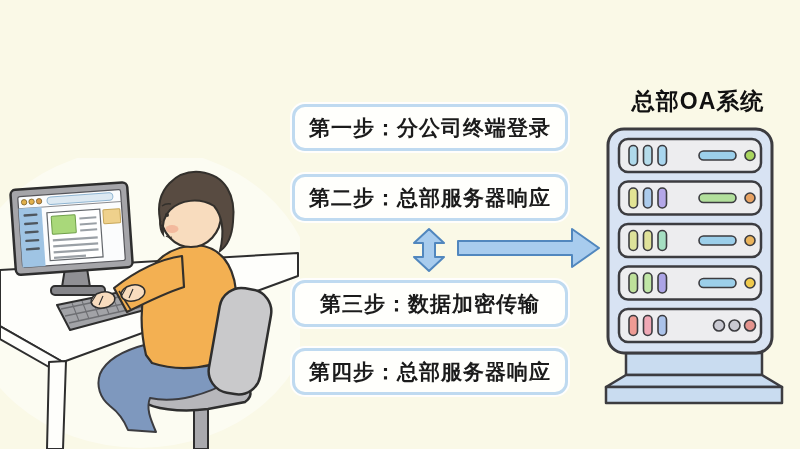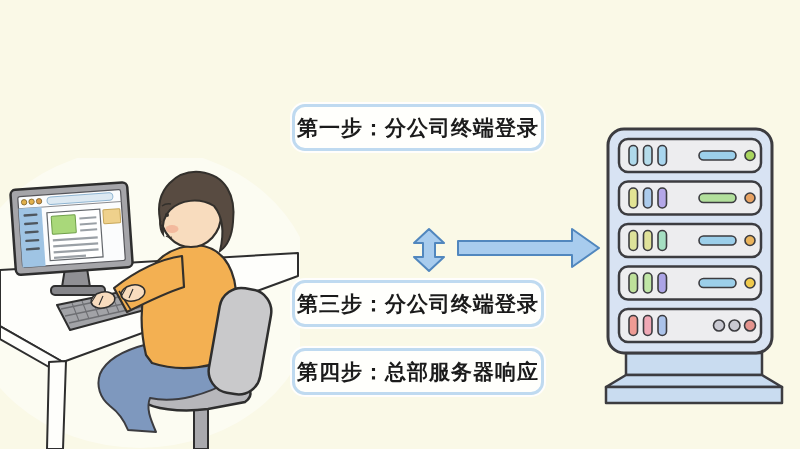--- a/index.html
+++ b/index.html
@@ -3,21 +3,21 @@
 <meta charset="utf-8">
 <style>
   html,body{margin:0;padding:0;}
   .canvas{
     position:relative;width:800px;height:449px;overflow:hidden;
     background:var(--page-bg,#FAF9E7);
     font-family:"Liberation Sans","DejaVu Sans",sans-serif;
   }
   .abs{position:absolute;}
   .step-box{
-    position:absolute;left:292px;width:252px;height:47px;box-sizing:border-box;
+    position:absolute;left:292px;width:276px;height:47px;box-sizing:border-box;
     background:var(--box-bg,#FFFFFC);
     border:3px solid var(--box-border,#BFDAF0);
     border-radius:13px;
     display:flex;align-items:center;justify-content:center;
     font-weight:bold;font-size:21px;color:var(--step-text,#1B1B1B);
     letter-spacing:1px;white-space:nowrap;
     box-shadow:0 0 0 2px rgba(255,255,255,.85);
   }
   #step1{top:104px}#step2{top:174px}#step3{top:280px}#step4{top:348px}
   .server-title{
@@ -124,34 +124,38 @@
     </g>
 
     <g transform="rotate(10 239 183)">
       <rect class="c-chair" x="214" y="130" width="52" height="106" rx="22"></rect>
     </g>
   </svg>
 
   <div class="step-box" id="step1">
     <span>第一步：分公司终端登录</span>
   </div>
+  <div class="step-box" id="step2">
+    <span>第二步：总部服务器响应</span>
+  </div>
   <div class="step-box" id="step3">
-    <span>第三步：分公司终端登录</span>
+    <span>第三步：数据加密传输</span>
   </div>
   <div class="step-box" id="step4">
     <span>第四步：总部服务器响应</span>
   </div>
 
   <svg class="abs" style="left:411px;top:227px" width="36" height="46" viewBox="0 0 36 46">
     <path class="arrow-shape" d="M18 2 L33 16 L24 16 L24 30 L33 30 L18 44 L3 30 L12 30 L12 16 L3 16 Z"></path>
   </svg>
   <svg class="abs" style="left:456px;top:227px" width="146" height="42" viewBox="0 0 146 42">
     <path class="arrow-shape" d="M2 14 L116 14 L116 2 L143 21 L116 40 L116 28 L2 28 Z"></path>
   </svg>
 
+  <div class="server-title">总部OA系统</div>
 
   <svg class="abs" style="left:598px;top:121px" width="200" height="288" viewBox="0 0 200 288">
     <g>
       <rect class="c-srv-base" x="28" y="232" width="136" height="22"></rect>
       <polygon class="c-srv-base" points="28,254 164,254 184,266 8,266"></polygon>
       <rect class="c-srv-base" x="8" y="266" width="176" height="16"></rect>
     </g>
     <rect class="c-srv-cab" x="10" y="8" width="164" height="224" rx="16"></rect>
     <g id="server-racks">
         <rect x="21" y="18" width="142" height="33" rx="9" fill="#EDEDEF" stroke="#3C3C40" stroke-width="2.5"></rect>

